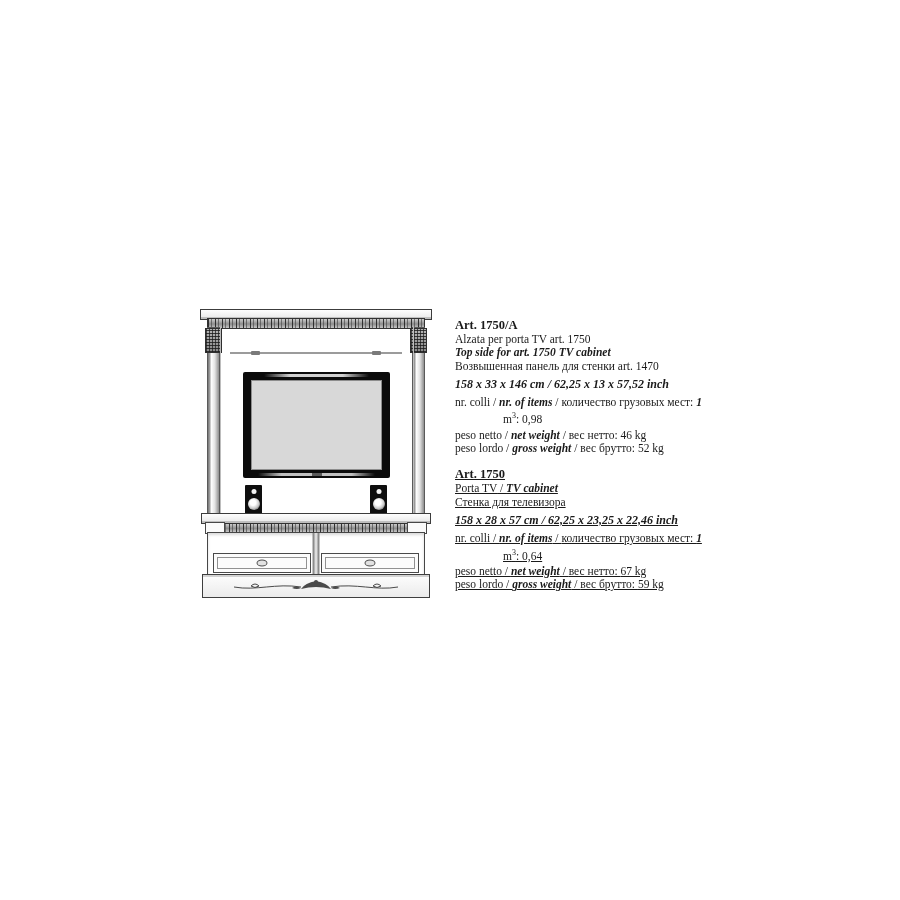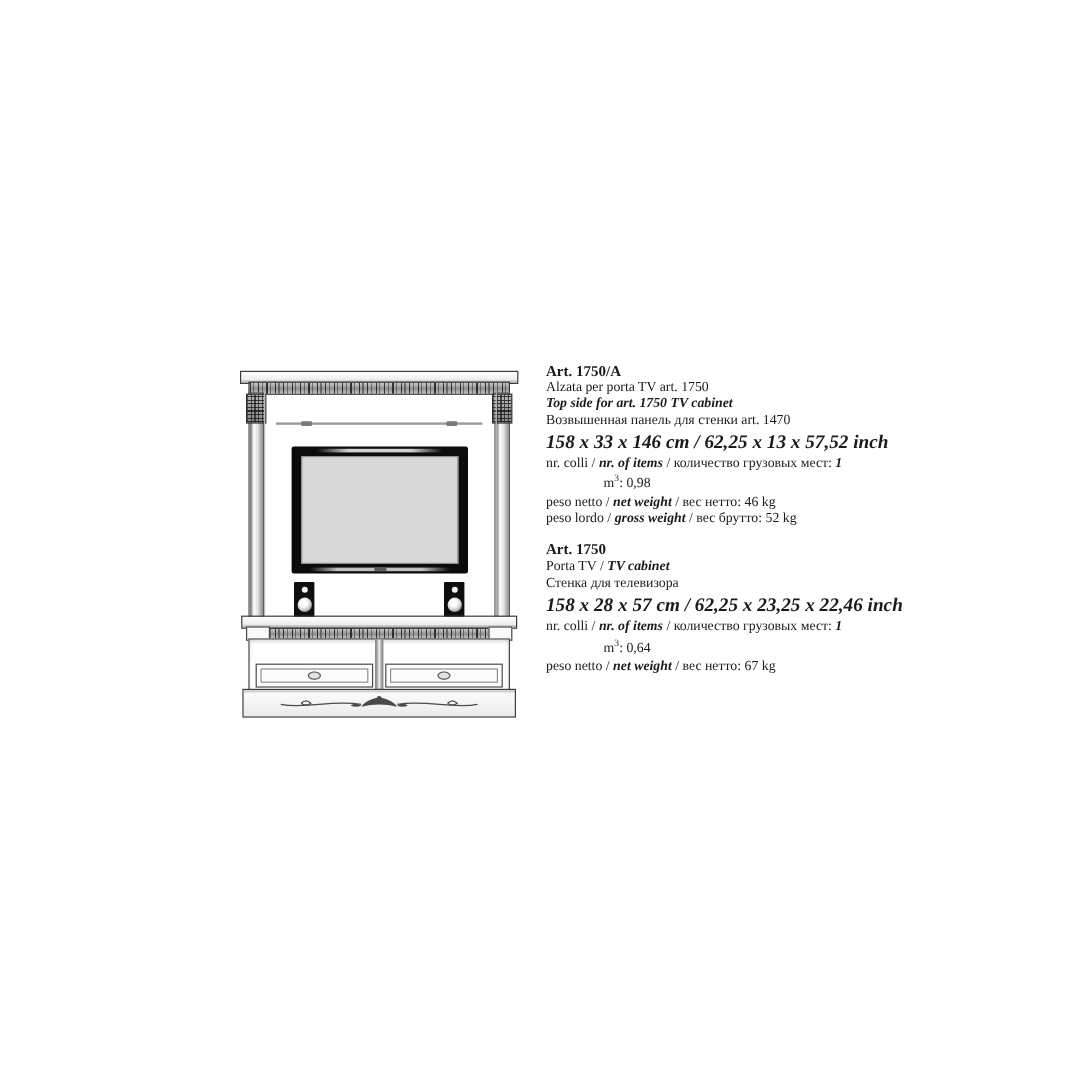--- a/index.html
+++ b/index.html
@@ -64,29 +64,29 @@
   .drawer.l{left:5px;} .drawer.r{right:5px;}
   .drawer-panel{left:3px;top:3px;right:3px;bottom:3px;border:1px solid #929292;}
   .handle{left:50%;top:50%;transform:translate(-50%,-50%);width:9px;height:5px;
           border:1px solid #4f4f4f;border-radius:50%;background:#e2e2e2;}
 
   .plinth{left:2px;top:265px;width:226px;height:22px;background:linear-gradient(180deg,#fdfdfd,#ebebeb);
           border:1px solid #3e3e3e;box-shadow:inset 0 2px 0 #d2d2d2;}
   .ornament{left:50%;transform:translateX(-50%);top:4px;}
 
   
-  .specs{left:455px;top:302px;width:300px;}
+  .specs{left:455px;top:318px;width:300px;}
   .spec-title{font-size:12.5px;font-weight:bold;line-height:14px;margin:0 0 1px 0;}
   .line{font-size:11.5px;line-height:13.3px;margin:0;}
   .bi{font-weight:bold;font-style:italic;}
-  .dims{font-size:16px;font-weight:bold;font-style:italic;margin:5px 0;}
+  .dims{font-size:12px;font-weight:bold;font-style:italic;margin:5px 0;}
   .items{margin-bottom:4px;}
   .vol{margin-bottom:2px;padding-left:48px;}
   sup{font-size:8px;line-height:0;vertical-align:super;}
-  .block2{margin-top:12px;}
+  .block2{margin-top:12px;text-decoration:underline;}
 </style>
 </head>
 <body>
 
 <div class="abs furniture">
 
   <div class="abs cornice"></div>
   <div class="abs frieze top"></div>
 
   <div class="abs column l"></div>
@@ -165,15 +165,16 @@
   </section>
 
   <section class="block2">
     <h3 class="spec-title">Art. 1750</h3>
     <p class="line"><span>Porta TV</span><span> / </span><span class="bi">TV cabinet</span></p>
     <p class="line">Стенка  для телевизора</p>
     <p class="line dims">158 x 28 x 57 cm / 62,25 x 23,25 x 22,46 inch</p>
     <p class="line items"><span>nr. colli / </span><span class="bi">nr. of items</span><span> / </span><span>количество грузовых мест: </span><span class="bi">1</span></p>
     <p class="line vol"><span>m</span><sup>3</sup><span>: </span><span>0,64</span></p>
     <p class="line"><span>peso netto / </span><span class="bi">net weight</span><span> / </span><span>вес нетто: </span><span>67 kg</span></p>
+    <p class="line"><span>peso lordo / </span><span class="bi">gross weight</span><span> / </span><span>вес брутто: </span><span>59 kg</span></p>
   </section>
 
 </div>
 
 </body></html>

